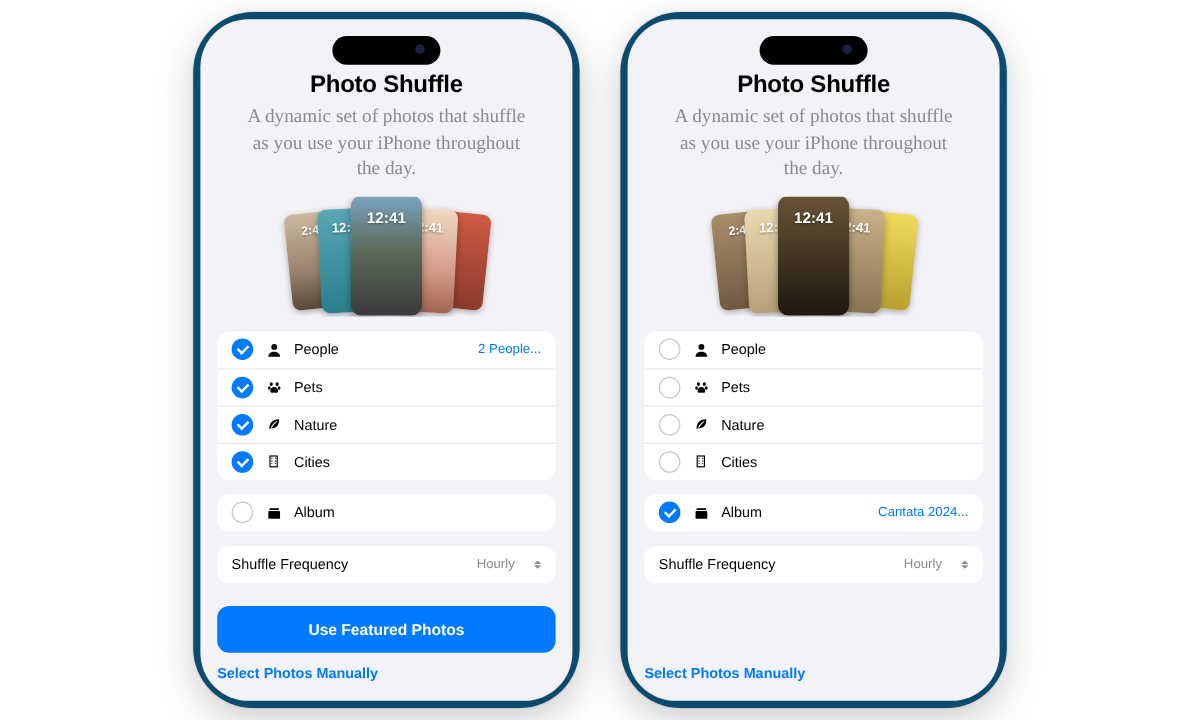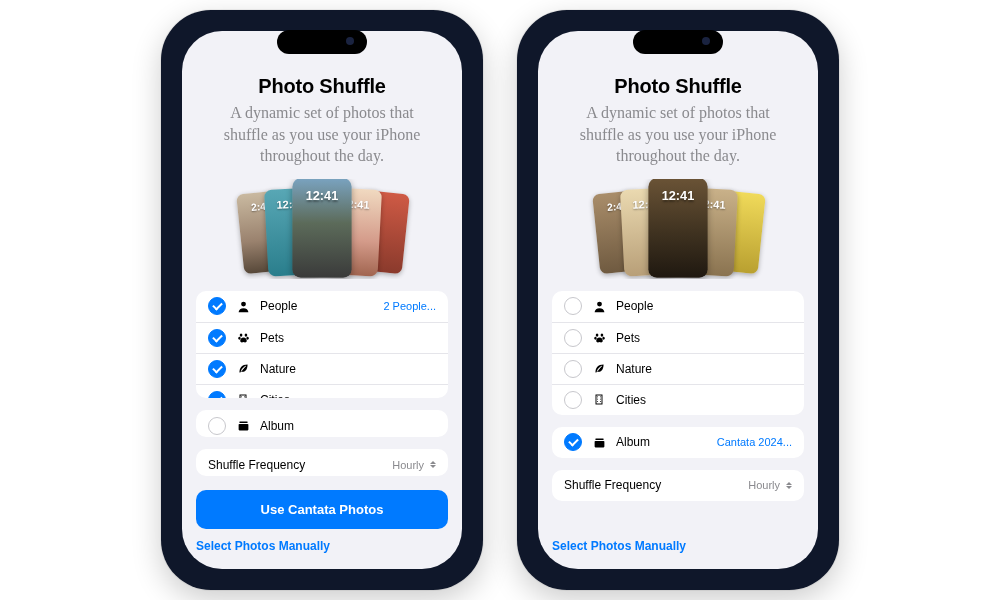--- a/index.html
+++ b/index.html
@@ -9,23 +9,23 @@
     width: 1000px;
     height: 600px;
     display: flex;
     justify-content: center;
     align-items: center;
     gap: 34px;
   }
   .phone {
     width: 322px;
     height: 580px;
-    background: #0f172a;
+    background: #0c4a6e;
     border-radius: 50px;
-    padding: 21px;
+    padding: 6px;
     position: relative;
     box-shadow: 0 0 0 1px rgba(0,0,0,0.05), 0 10px 30px rgba(0,0,0,0.2);
   }
   .phone::before {
     content: "";
     position: absolute;
     top: 20px;
     left: 50%;
     transform: translateX(-50%);
     width: 90px;
@@ -169,21 +169,21 @@
   }
   .label { flex: 1; }
   .value {
     color: #007aff;
     font-size: 11px;
   }
   .value.gray {
     color: #8a8a8e;
     display: inline-flex;
     align-items: center;
-    gap: 6px;
+    gap: 16px;
   }
   .chev {
     display: inline-flex;
     flex-direction: column;
     gap: 1px;
   }
   .chev::before, .chev::after {
     content:"";
     width:0;height:0;
     border-left:3px solid transparent;
@@ -309,21 +309,21 @@
       <div class="row">
         <span class="label">Shuffle Frequency</span>
         <span class="value gray">
           <span>Hourly</span>
           <span class="chev"></span>
         </span>
       </div>
     </div>
 
     <div class="footer">
-      <div class="primary-btn">Use Cantata Photos</div>
+      <div class="primary-btn">Use Featured Photos</div>
       <div class="secondary-btn">Select Photos Manually</div>
     </div>
   </div>
 </div>
 
 <div class="phone">
   <div class="notch-dot"></div>
   <div class="screen">
     <div class="header">
       <div class="title">Photo Shuffle</div>

